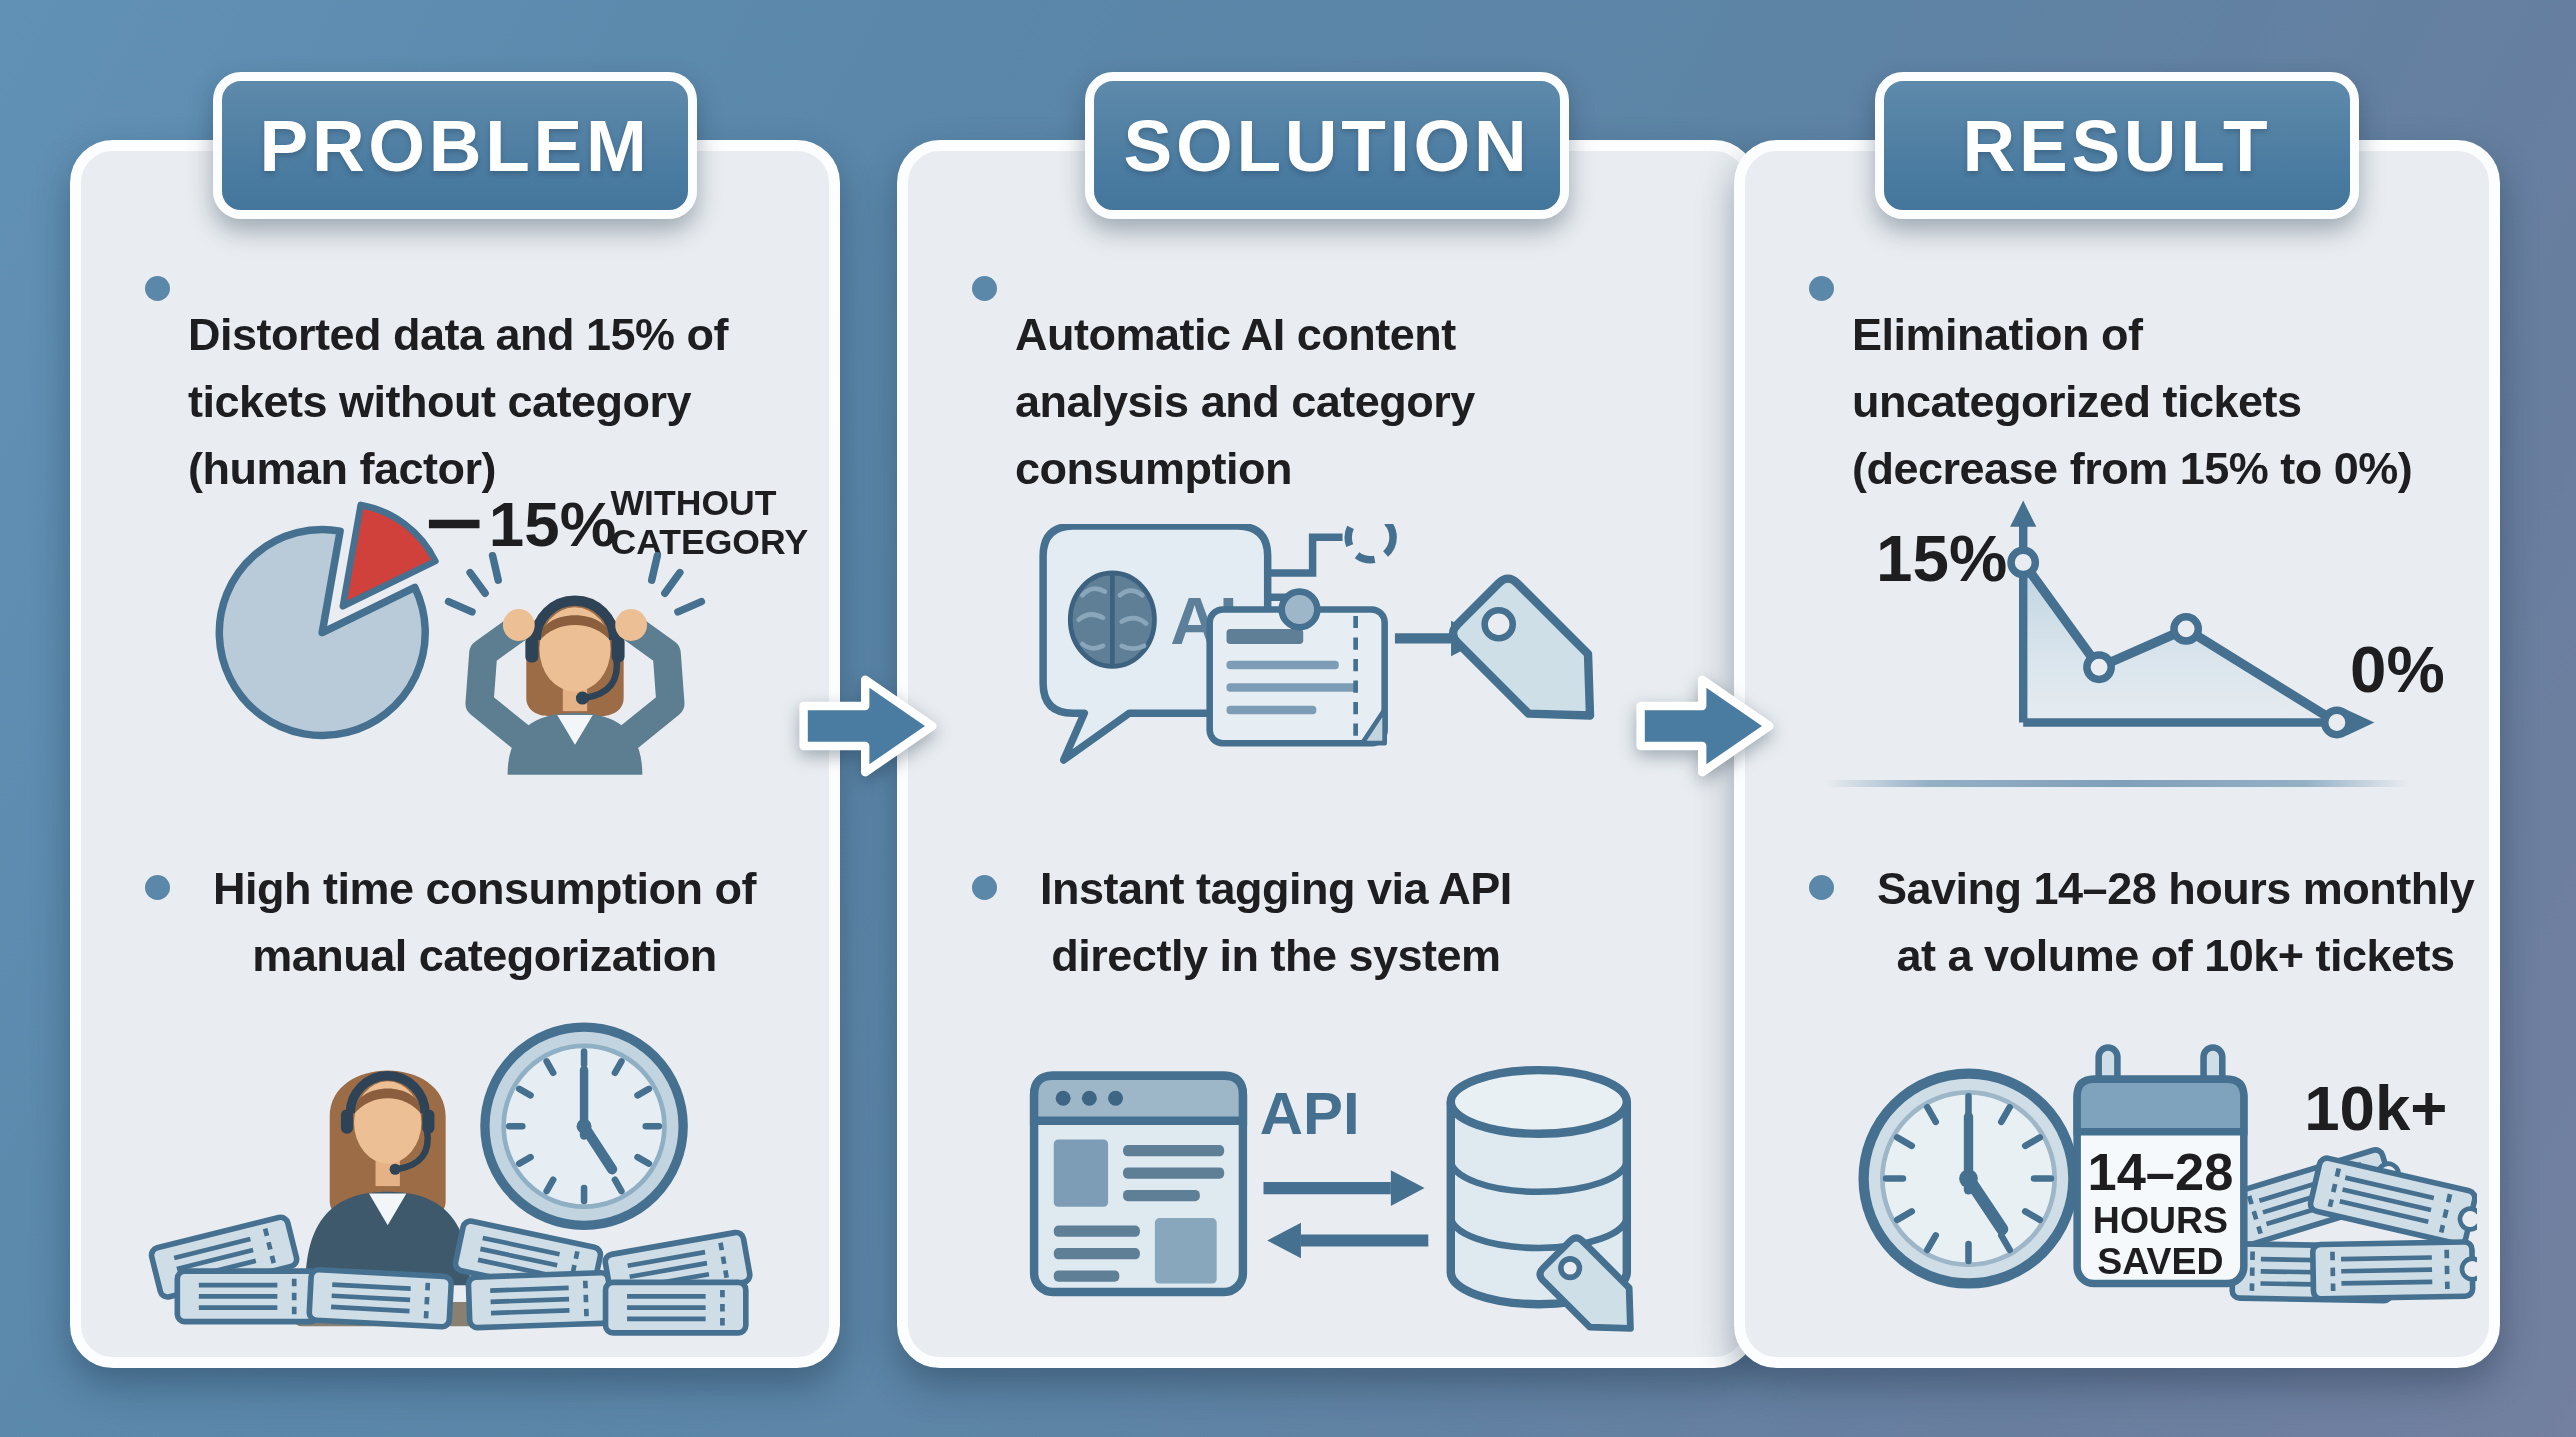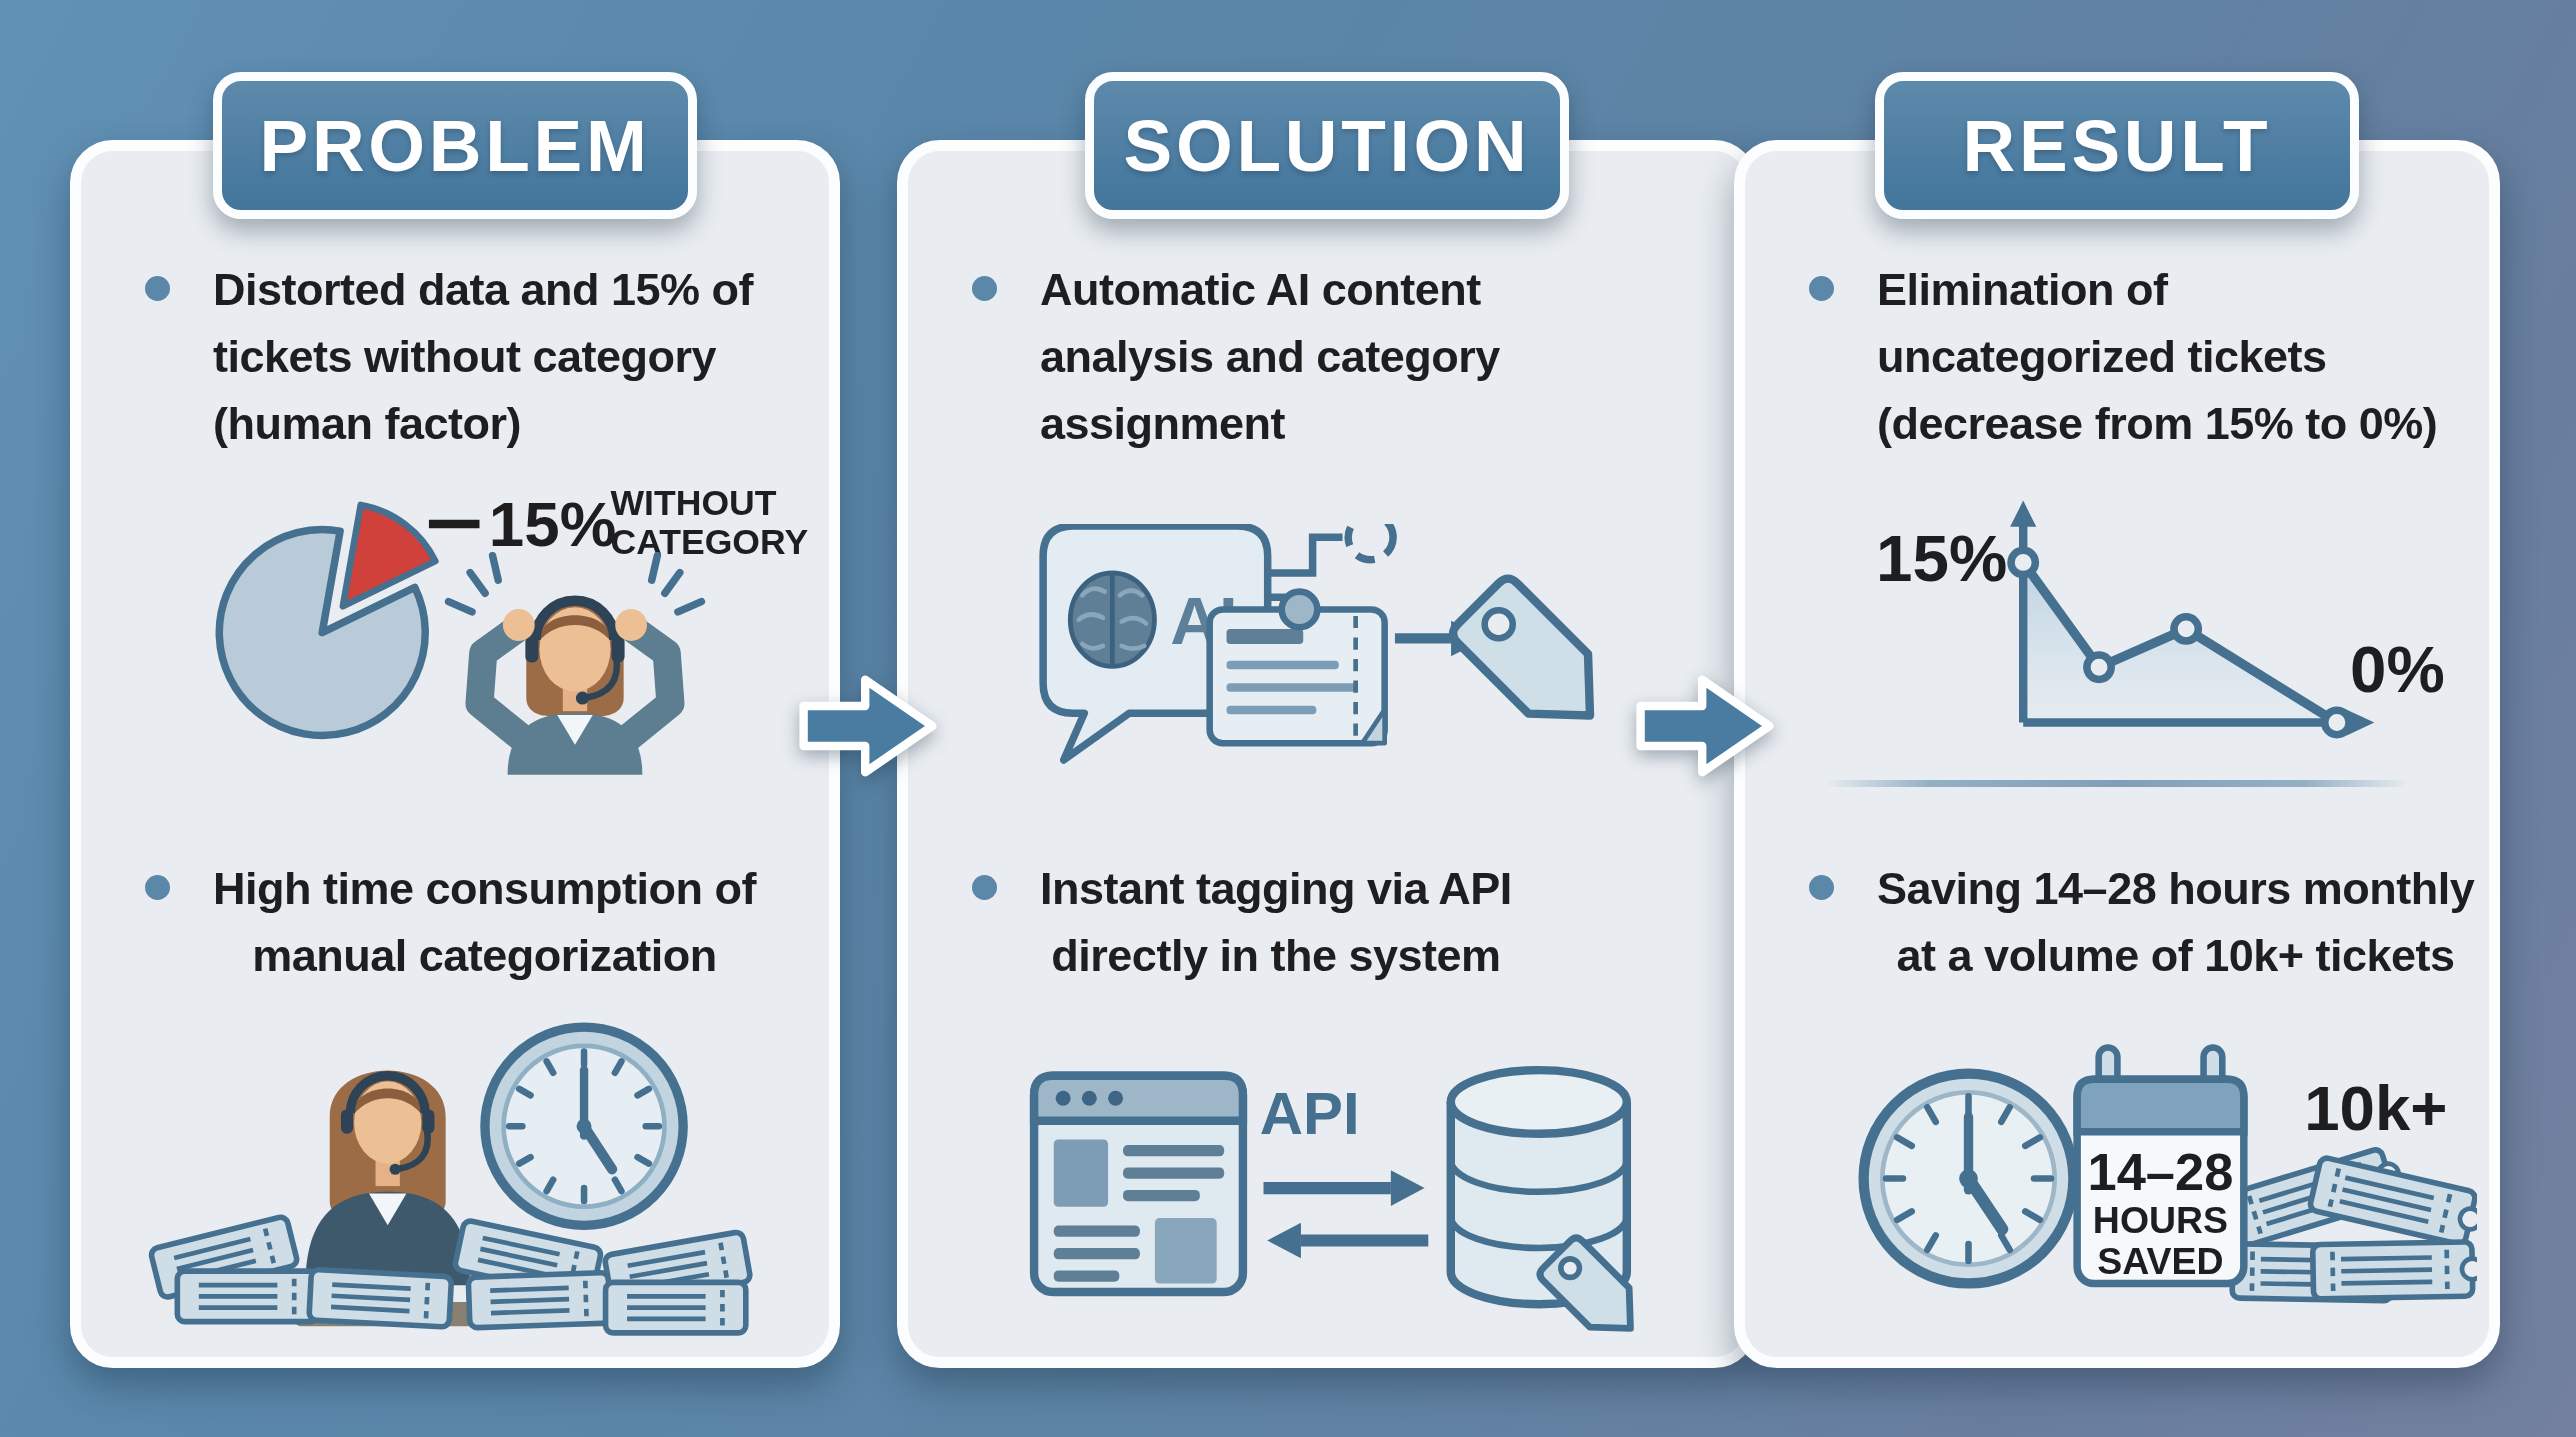--- a/index.html
+++ b/index.html
@@ -31,21 +31,21 @@
     border:9.4px solid #fbfdfe;border-radius:28px;
     display:flex;align-items:center;justify-content:center;
     box-shadow:0 11.2px 24px rgba(22,42,62,.35);
     z-index:4;
   }
   .badge span{
     color:#ffffff;font-size:73px;font-weight:700;letter-spacing:3.7px;
     text-shadow:0 2.8px 5.6px rgba(20,40,60,.25);
   }
   .bullet{position:absolute;left:64px;display:flex;align-items:flex-start;}
-  .bullet-1{top:105px;}
+  .bullet-1{top:105px;flex-direction:column;}
   .bullet-2{top:704px;text-align:center;}
   .dot{flex:none;width:25px;height:25px;border-radius:50%;background:#5b87a8;margin-top:19.7px;}
   .bullet-text{
     margin-left:43px;color:#1e1e20;
     font-size:45px;font-weight:700;line-height:67px;letter-spacing:-0.5px;
     white-space:pre;
   }
   .illus{position:absolute;}
   .divider{
     position:absolute;top:629px;left:79px;right:79px;height:6.6px;border-radius:3.7px;
@@ -179,21 +179,21 @@
 
   <section class="panel panel-solution">
     <div class="badge">
       <span>SOLUTION</span>
     </div>
 
     <div class="bullet bullet-1">
       <span class="dot"></span>
       <span class="bullet-text">Automatic AI content
 analysis and category
-assignment</span>
+consumption</span>
     </div>
 
     <svg class="illus" style="left:64px;top:373px" width="655" height="328" viewBox="0 0 700 350">
       <g stroke="#45708f" stroke-width="8" fill="none">
         <polyline points="316,52 364,52 364,14 396,14"></polyline>
         <circle cx="426" cy="14" r="24" stroke-dasharray="20 13"></circle>
         <polyline points="316,78 350,78 350,70"></polyline>
       </g>
       <g>
         <path d="M108,2 H284 Q316,2 316,34 V170 Q316,202 284,202 H168 L98,252 L120,202 H108 Q76,202 76,170 V34 Q76,2 108,2 Z" fill="#e3ecf2" stroke="#45708f" stroke-width="8" stroke-linejoin="round"></path>

